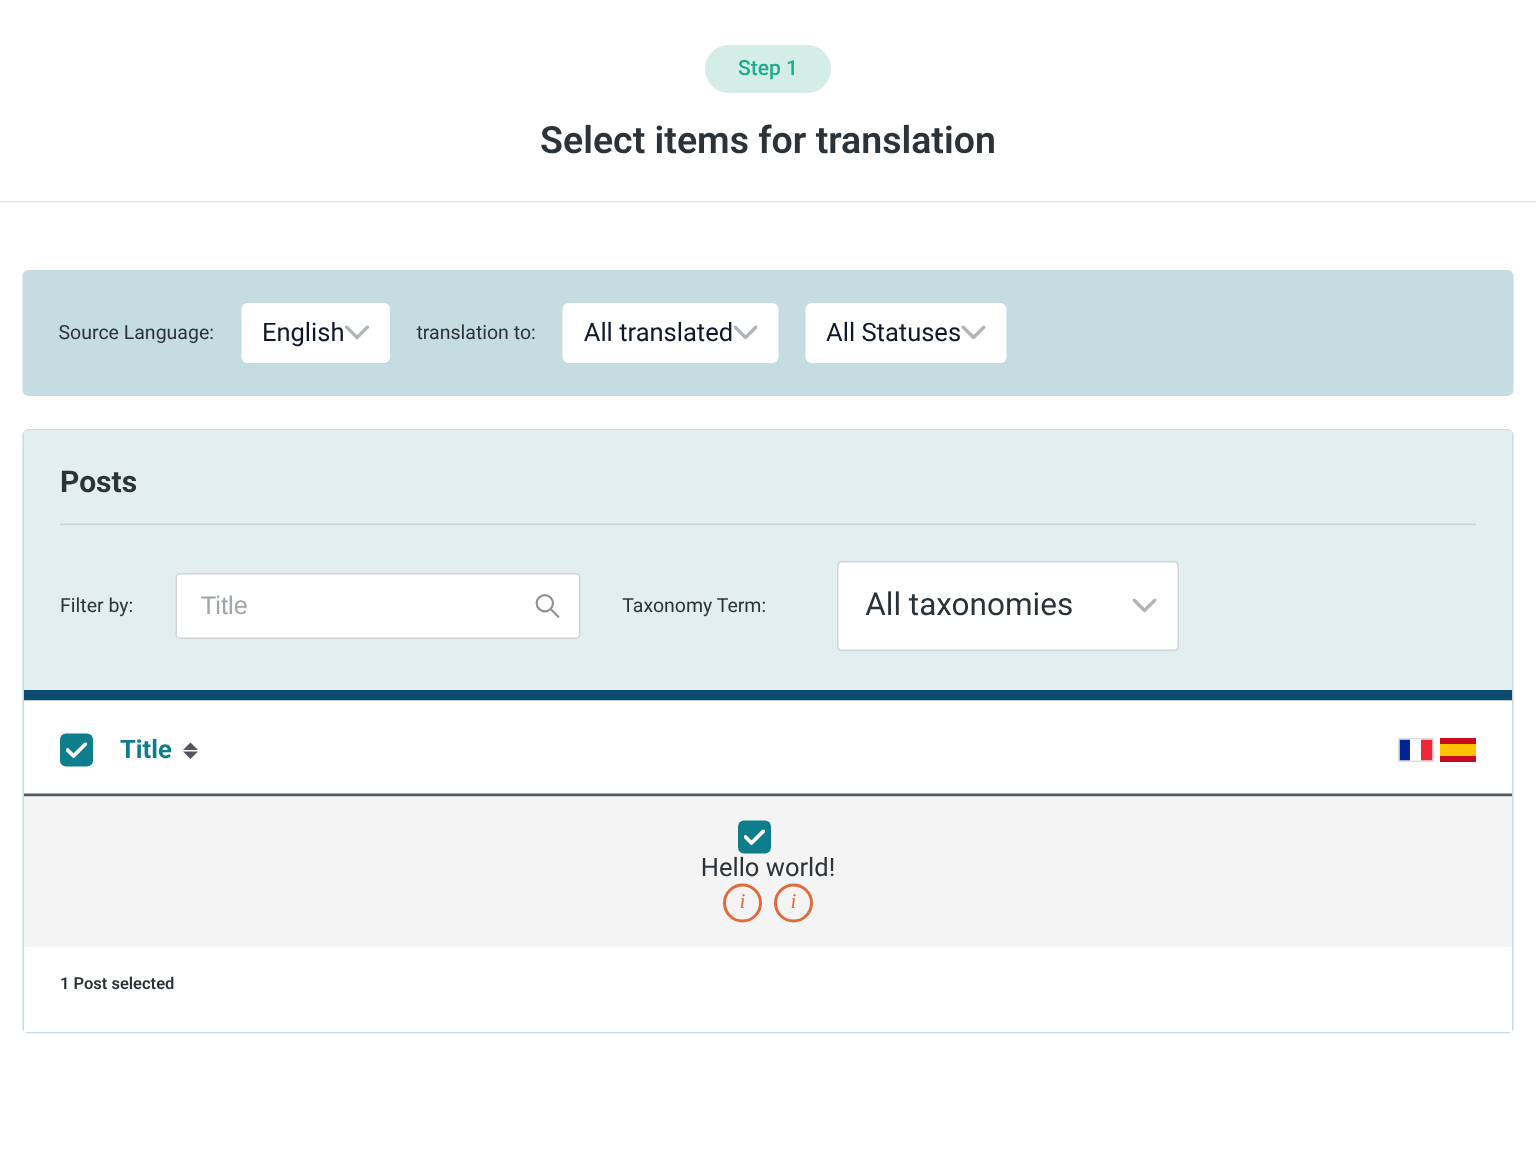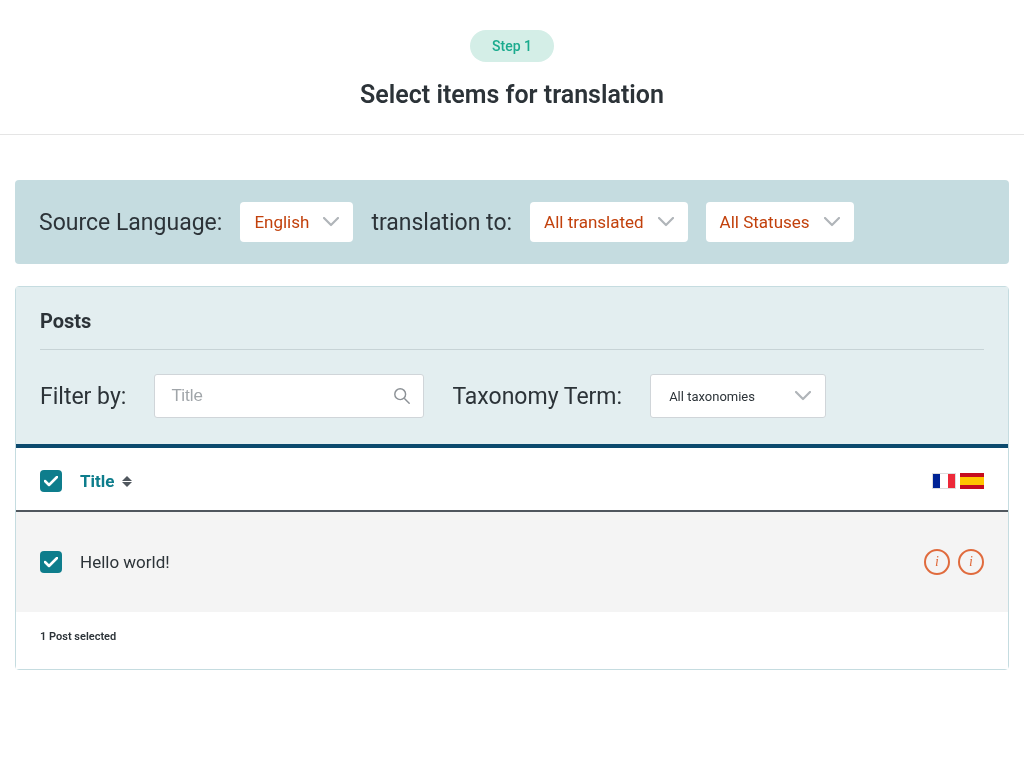--- a/index.html
+++ b/index.html
@@ -35,47 +35,46 @@
     .filters-bar {
       margin: 45px 15px 0;
       background: #c5dce0;
       border-radius: 4px;
       padding: 22px 24px;
       display: flex;
       align-items: center;
       gap: 18px;
     }
     .filter-label {
-      font-size: 23px;
+      font-size: 13px;
       color: #2c3338;
     }
     .select-box {
       background: #ffffff;
       border-radius: 4px;
       padding: 10px 14px;
       display: inline-flex;
       align-items: center;
-      gap: 14px;
       font-size: 17px;
-      color: #c2410c;
+      color: #0f172a;
       cursor: pointer;
     }
     .chevron-down {
       width: 16px;
       height: 10px;
     }
     .posts-section {
       margin: 22px 15px 0;
       border: 1px solid #c5dce0;
       border-radius: 4px;
     }
     .posts-header-area {
       background: #e3eef0;
       padding: 0 24px 26px;
-      border-bottom: 4px solid #0c4a6e;
+      border-bottom: 7px solid #0c4a6e;
     }
     .posts-heading {
       font-size: 20px;
       font-weight: 700;
       padding: 22px 0 16px;
       border-bottom: 1px solid #c7d3d6;
       color: #2c3338;
     }
     .sub-filters {
       display: flex;
@@ -107,24 +106,25 @@
       width: 18px;
       height: 18px;
     }
     .taxonomy-select {
       background: #ffffff;
       border: 1px solid #d0d5d9;
       border-radius: 3px;
       display: flex;
       align-items: center;
       padding: 0 14px 0 18px;
-      height: 44px;
+      height: 60px;
       gap: 40px;
       cursor: pointer;
-      font-size: 13px;
+      font-size: 21px;
+      margin-left: 19px;
     }
     .table-area {
       background: #ffffff;
     }
     .table-header-row {
       display: flex;
       align-items: center;
       padding: 22px 24px 18px;
       border-bottom: 2px solid #50575e;
     }
@@ -191,20 +191,21 @@
     }
     .flag-es {
       background: linear-gradient(180deg, #c60b1e 0 25%, #ffc400 25% 75%, #c60b1e 75% 100%);
     }
     .table-data-row {
       display: flex;
       align-items: center;
       padding: 16px 24px;
       background: #f4f4f4;
       min-height: 100px;
+      flex-direction: column;
     }
     .title-cell {
       flex: 1;
       font-size: 17px;
       color: #2c3338;
       padding-top: 0;
     }
     .status-icons-cell {
       display: flex;
       gap: 8px;

